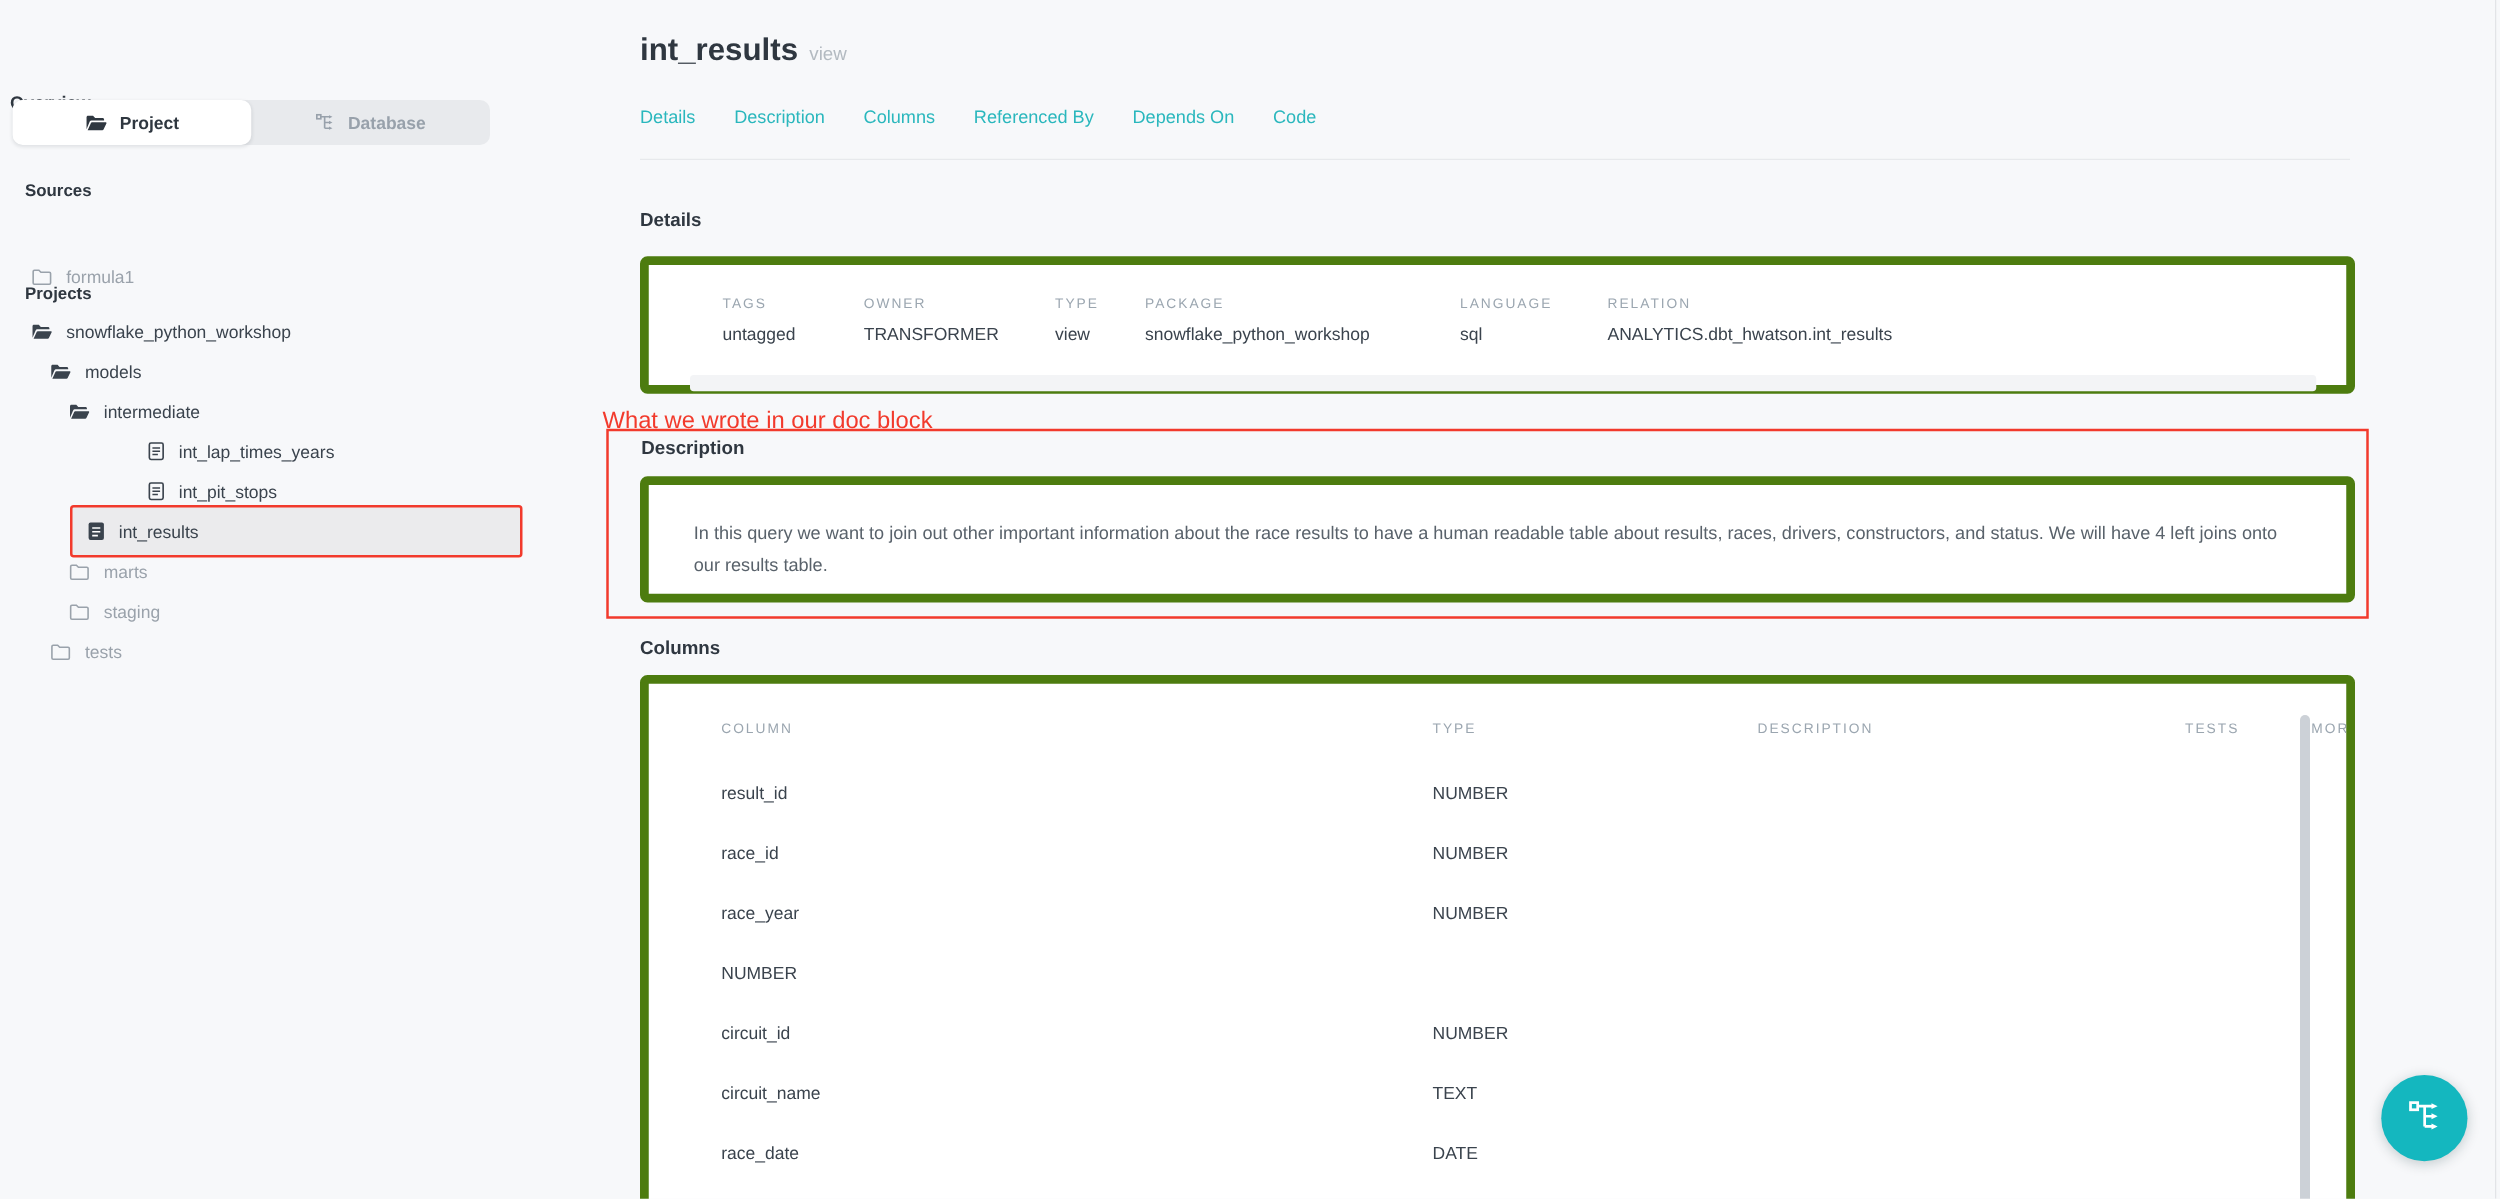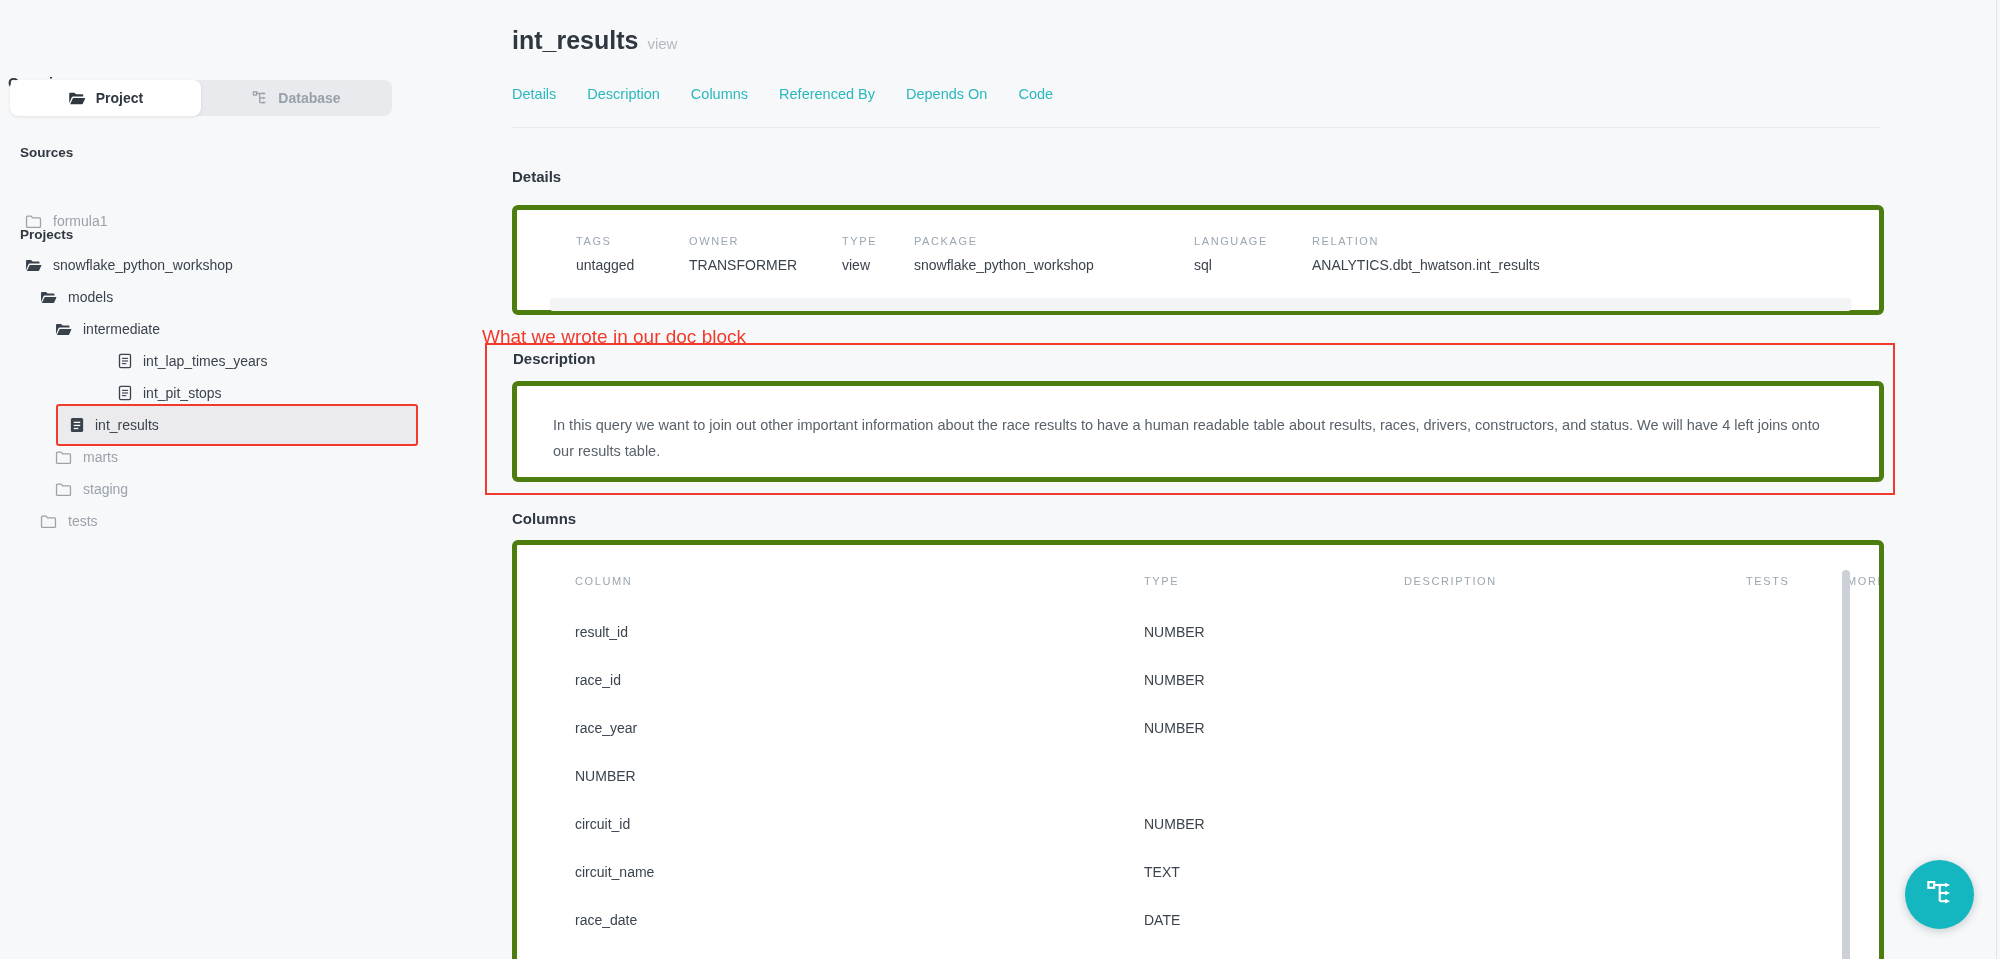--- a/index.html
+++ b/index.html
@@ -33,25 +33,25 @@
   .title-row { position:absolute; left:32px; top:26px; display:flex; align-items:baseline; gap:9px; }
   .page-title { font-size:25px; font-weight:bold; color:#2f3740; }
   .page-subtitle { font-size:15px; color:#b3bac1; }
   .tabs { position:absolute; left:32px; top:86px; display:flex; gap:31px; font-size:14.5px; }
   .tab { color:#2ab7bd; cursor:pointer; }
   .tabs-sep { position:absolute; left:32px; top:127px; width:1368px; height:1px; background:#e7e9ec; }
   .section-h { position:absolute; font-size:15px; font-weight:bold; color:#2f3740; }
   #details-h { left:32px; top:168px; }
   #desc-h { left:33px; top:350px; }
   #cols-h { left:32px; top:510px; }
-  .card { position:absolute; background:#ffffff; border:5px solid #4d7c0f; border-radius:6px; }
+  .card { position:absolute; background:#ffffff; border:7px solid #4d7c0f; border-radius:6px; }
   #details-card { left:32px; top:205px; width:1372px; height:110px; }
   .fields { display:flex; padding:25px 0 0 59px; }
   .field:nth-child(1){ width:113px; } .field:nth-child(2){ width:153px; } .field:nth-child(3){ width:72px; }
-  .field:nth-child(4){ width:252px; } .field:nth-child(5){ width:118px;margin-left:28px; } .field:nth-child(6){ flex:1; }
+  .field:nth-child(4){ width:252px; } .field:nth-child(5){ width:118px; } .field:nth-child(6){ flex:1; }
   .flabel { font-size:11px; letter-spacing:1.6px; color:#9ba6b0; }
   .fvalue { font-size:14px; color:#3a434d; margin-top:10px; }
   .details-strip { position:absolute; left:33px; top:88px; width:1301px; height:13px; background:#f3f4f6; border-radius:3px; }
   .annotation { position:absolute; left:2px; top:326px; font-size:19px; color:#f23a2c; }
   .redbox { position:absolute; left:5px; top:343px; width:1410px; height:152px; border:2px solid #f23a2c; }
   #desc-card { left:32px; top:381px; width:1372px; height:101px; }
   .desc-body { padding:26px 36px 0 36px; font-size:14.5px; line-height:26px; color:#59626b; }
   #cols-card { left:32px; top:540px; width:1372px; height:500px; overflow:hidden; }
   .tbl-head, .tbl-row { display:grid; grid-template-columns:553px 244px 326px 85px 1fr; padding-left:58px; padding-right:50px;gap:16px; }
   .tbl-head { padding-top:30px; font-size:11px; letter-spacing:1.6px; color:#9ba6b0; }

